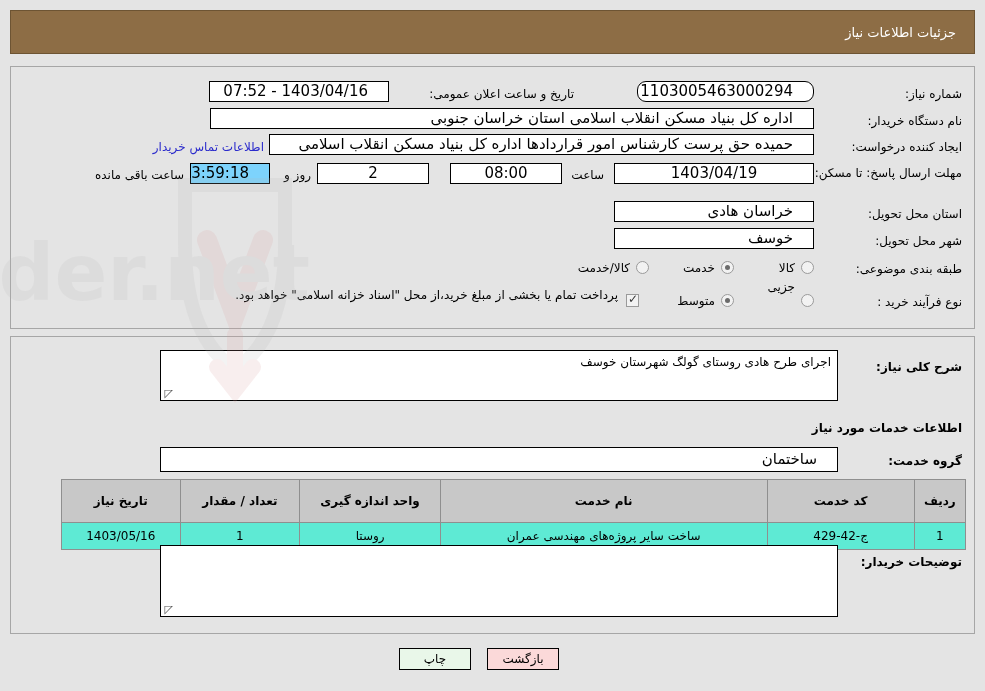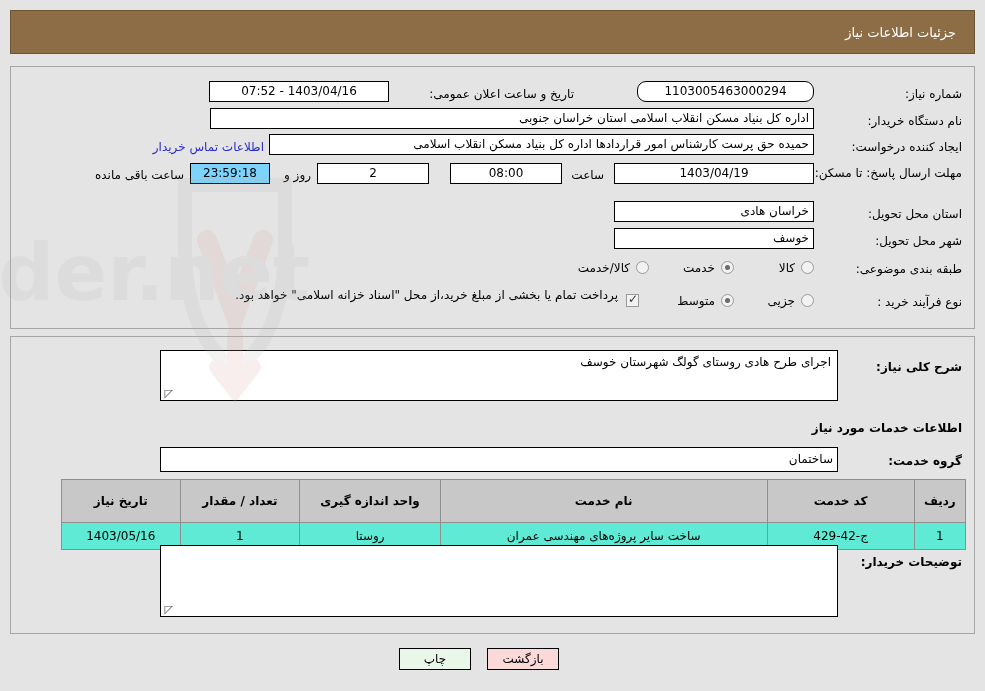--- a/index.html
+++ b/index.html
@@ -72,23 +72,23 @@
   }
   .lbl.bold { font-weight: bold; }
 
   .fld {
     position: absolute;
     box-sizing: border-box;
     background: #ffffff;
     border: 1px solid #000000;
     height: 21px;
     line-height: 19px;
-    font-size: 12px;
-    color: #000;
-    padding: 0 4px;
+    font-size: 15px;
+    color: #000;
+    padding: 0 20px;
     overflow: hidden;
     white-space: nowrap;
   }
   .fld.center { text-align: center; }
   .fld.right  { text-align: right; }
   .fld.timer  { background: #7dd3fc; text-align: center; }
   .link {
     position: absolute;
     font-size: 12px;
     color: #2b2bcc;
@@ -242,21 +242,21 @@
 
     <div class="radio on" style="right:240px; top:194px;"></div>
     <div class="radio-lbl" style="right:259px; top:194px;">خدمت</div>
 
     <div class="radio" style="right:325px; top:194px;"></div>
     <div class="radio-lbl" style="right:344px; top:194px;">کالا/خدمت</div>
 
     <div class="lbl" style="right:12px; top:228px; width:140px;">نوع فرآیند خرید :</div>
 
     <div class="radio" style="right:160px; top:227px;"></div>
-    <div class="radio-lbl" style="right:179px; top:227px;">جزیی</div>
+    <div class="radio-lbl" style="right:179px; top:213px;">جزیی</div>
 
     <div class="radio on" style="right:240px; top:227px;"></div>
     <div class="radio-lbl" style="right:259px; top:227px;">متوسط</div>
 
     <div class="chk on" style="right:335px; top:227px;"></div>
     <div class="radio-lbl" style="right:356px; top:221px;">پرداخت تمام یا بخشی از مبلغ خرید،از محل "اسناد خزانه اسلامی" خواهد بود.</div>
   </div>
 
   <div class="panel" id="panel-mid">
 

